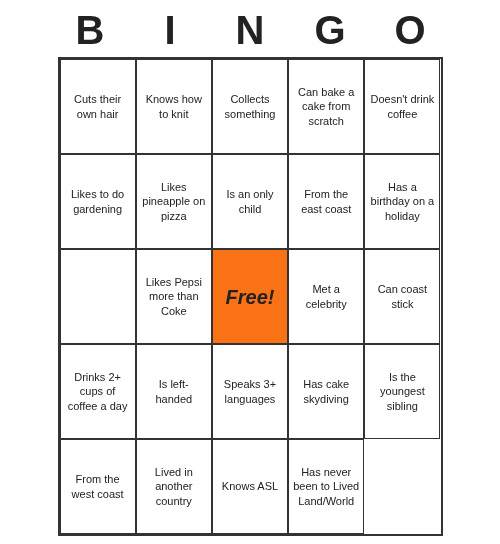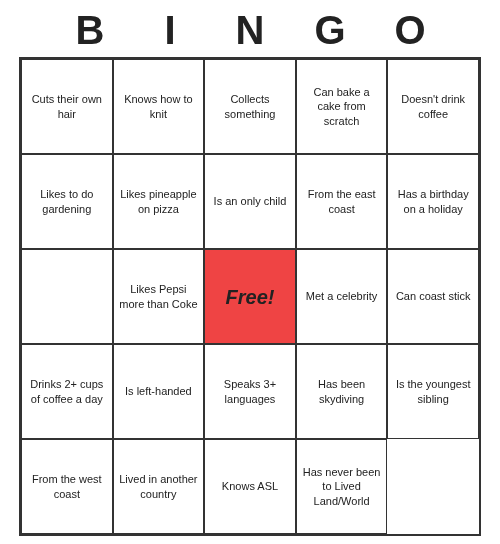--- a/index.html
+++ b/index.html
@@ -23,37 +23,37 @@
       font-size: 40px;
       font-weight: bold;
       width: 80px;
       text-align: center;
       color: #222;
     }
     .bingo-grid {
       display: grid;
       grid-template-columns: repeat(5, 1fr);
       grid-template-rows: repeat(5, 1fr);
-      width: 462px;
+      width: 385px;
       height: 480px;
       border: 2px solid #333;
     }
     .bingo-cell {
       border: 1px solid #333;
       display: flex;
       align-items: center;
       justify-content: center;
       text-align: center;
       font-size: 11px;
       padding: 4px;
       color: #222;
       line-height: 1.3;
     }
     .bingo-cell.free {
-      background-color: #ef4444;
+      background-color: #f97316;
       font-size: 20px;
       font-weight: bold;
       font-style: italic;
     }
   </style>
 </head>
 <body>
 
 <div class="bingo-title">
   <span class="bingo-letter">B</span>
@@ -75,19 +75,19 @@
     <div class="bingo-cell">From the east coast</div>
     <div class="bingo-cell">Has a birthday on a holiday</div>
     <div class="bingo-cell"></div>
     <div class="bingo-cell">Likes Pepsi more than Coke</div>
     <div class="bingo-cell free">Free!</div>
     <div class="bingo-cell">Met a celebrity</div>
     <div class="bingo-cell">Can coast stick</div>
     <div class="bingo-cell">Drinks 2+ cups of coffee a day</div>
     <div class="bingo-cell">Is left-handed</div>
     <div class="bingo-cell">Speaks 3+ languages</div>
-    <div class="bingo-cell">Has been skydiving</div>
+    <div class="bingo-cell">Has cake skydiving</div>
     <div class="bingo-cell">Is the youngest sibling</div>
     <div class="bingo-cell">From the west coast</div>
     <div class="bingo-cell">Lived in another country</div>
     <div class="bingo-cell">Knows ASL</div>
     <div class="bingo-cell">Has never been to Lived Land/World</div>
   </div>
 
 </body></html>

